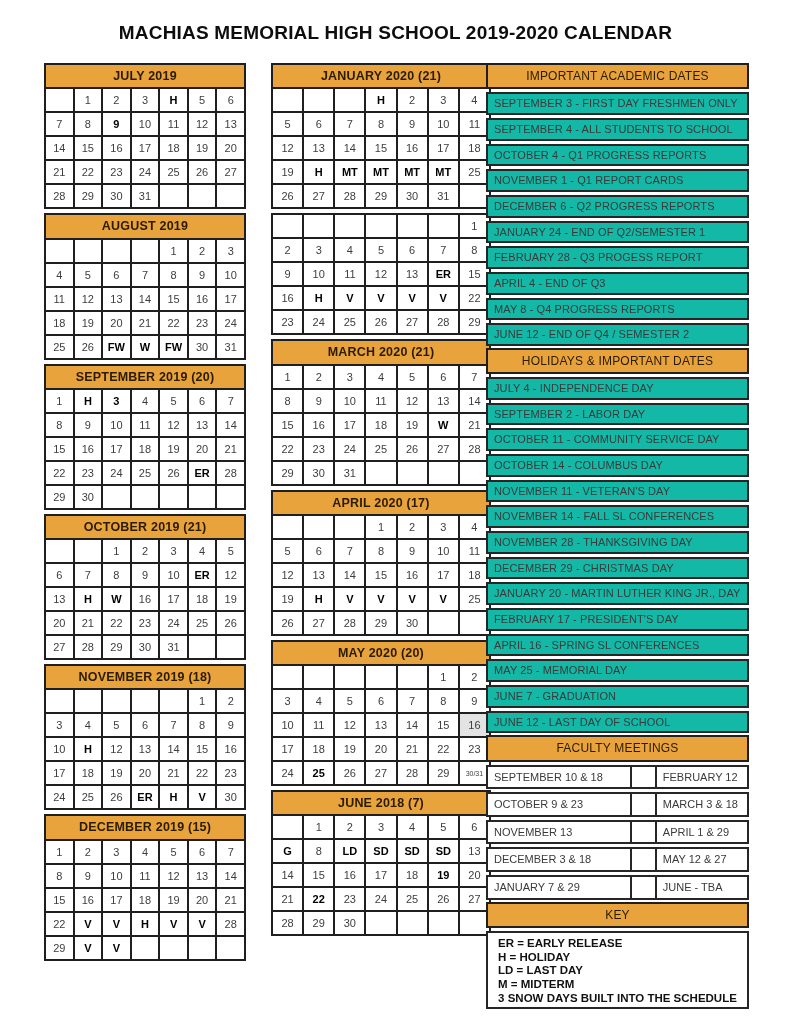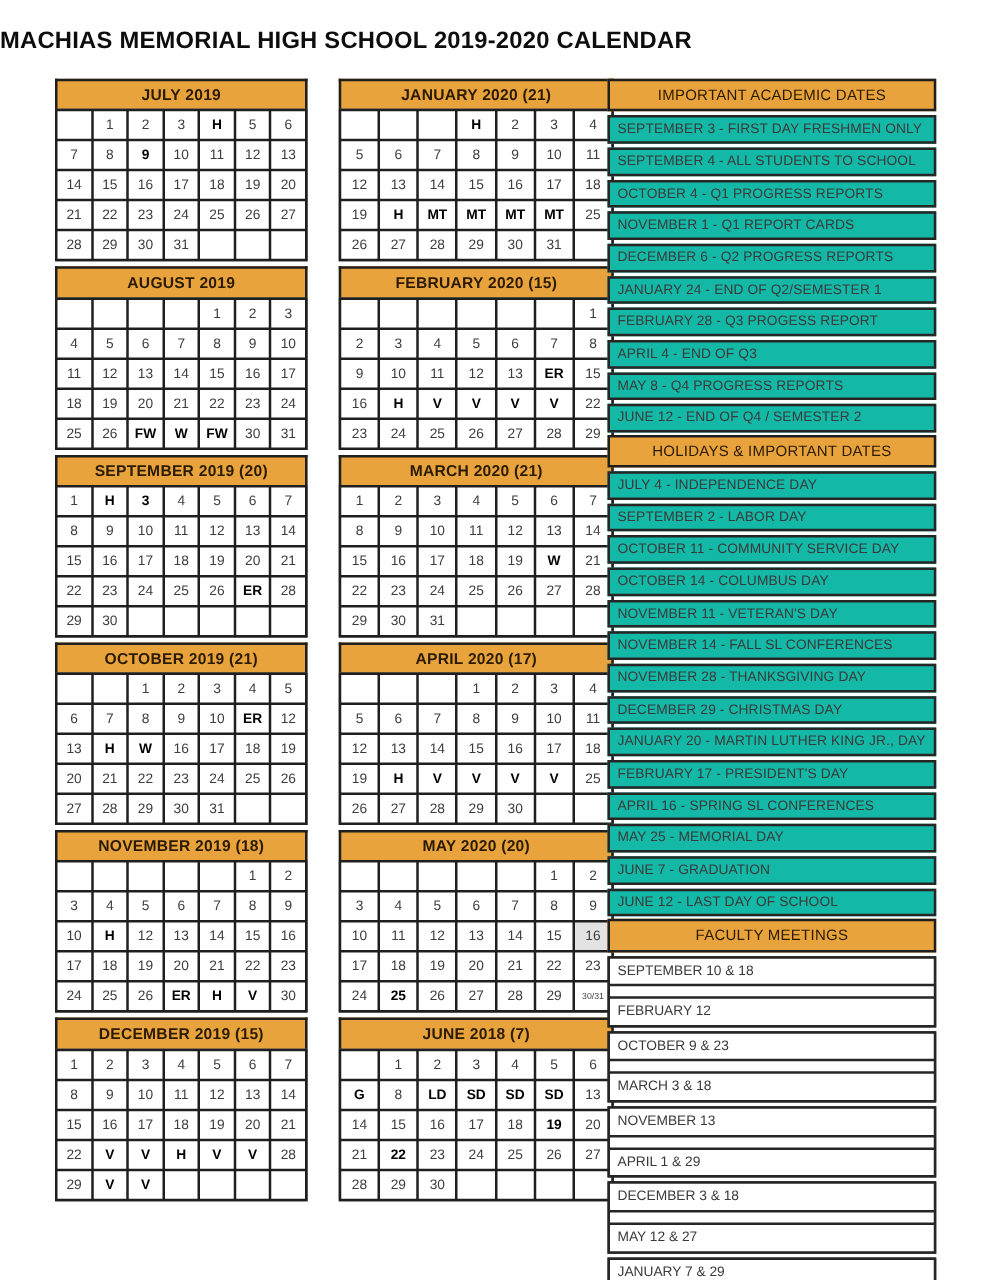--- a/index.html
+++ b/index.html
@@ -1,18 +1,18 @@
 <!DOCTYPE html>
 <html style="--hdr: #E8A33D; --shade: #E3E3E3;"><head>
 <meta charset="utf-8">
 <style>
   html,body{margin:0;padding:0;background:#ffffff;}
   .page{position:relative;width:791px;height:1024px;background:#fff;overflow:hidden;
         font-family:"Liberation Sans",sans-serif;color:#222;}
-  .page-title{position:absolute;top:22px;left:0;width:100%;
+  .page-title{position:absolute;top:22px;left:0;width:100%;text-align:center;
         font-size:19px;font-weight:bold;color:#0d0d0d;letter-spacing:.2px;}
   .col{position:absolute;top:63px;}
   .col-left{left:44px;width:202px;}
   .col-middle{left:271px;width:220px;}
   .col-right{left:486px;width:263px;}
 
   
   .calendar{margin-bottom:4px;}
   .cal-header{background:var(--hdr,#E8A33D);border:2px solid #1f1f1f;border-bottom:none;
         text-align:center;font-weight:bold;font-size:12.5px;line-height:1.3;padding:3px 0;
@@ -25,21 +25,21 @@
   .cal-cell.shaded{background:var(--shade,#e3e3e3);}
   .cal-cell.sm{font-size:7px;}
 
   
   .section-header{background:var(--hdr,#E8A33D);border:2px solid #1f1f1f;text-align:center;
         font-weight:normal;font-size:12px;line-height:1.2;padding:4px 0;color:#2b1b00;
         margin-top:2px;letter-spacing:.2px;}
   .section-header:first-child{margin-top:0;}
   .date-row{border:2px solid #262626;background:#14b8a6;margin-top:3px;padding:3px 6px;
         font-size:11px;line-height:1.15;color:#3a3a3a;letter-spacing:.1px;white-space:nowrap;}
-  .fac-row{display:flex;border:2px solid #262626;background:#262626;gap:2px;margin-top:3px;flex-direction:column;}
+  .fac-row{display:flex;border:2px solid #262626;background:#262626;gap:2px;margin-top:3px;}
   .fac-cell{background:#fff;padding:4px 6px;font-size:11px;line-height:1.15;color:#3a3a3a;white-space:nowrap;}
   .fac-left{flex:0 0 50%;}
   .fac-gap{flex:0 0 9%;padding-left:0;padding-right:0;}
   .fac-right{flex:1 1 auto;}
   .key-box{border:2px solid #262626;background:#fff;margin-top:3px;padding:4px 6px 3px 6px;}
   .key-cols{display:flex;}
   .key-col{flex:1 1 50%;}
   .key-col.right{flex:1 1 50%;padding-left:4px;}
   .key-line{font-weight:bold;font-size:11.5px;line-height:1.18;color:#111;white-space:nowrap;}
   .key-footnote{font-weight:bold;font-size:11.5px;text-align:center;color:#111;margin-top:1px;white-space:nowrap;}
@@ -327,21 +327,20 @@
           <div class="cal-cell">26</div>
           <div class="cal-cell">27</div>
           <div class="cal-cell">28</div>
           <div class="cal-cell">29</div>
           <div class="cal-cell">30</div>
           <div class="cal-cell">31</div>
           <div class="cal-cell"></div>
         </div>
       </div>
       <div class="calendar">
-        <div class="cal-header">FEBRUARY 2020 (15)</div>
         <div class="cal-grid">
           <div class="cal-cell"></div>
           <div class="cal-cell"></div>
           <div class="cal-cell"></div>
           <div class="cal-cell"></div>
           <div class="cal-cell"></div>
           <div class="cal-cell"></div>
           <div class="cal-cell">1</div>
           <div class="cal-cell">2</div>
           <div class="cal-cell">3</div>

